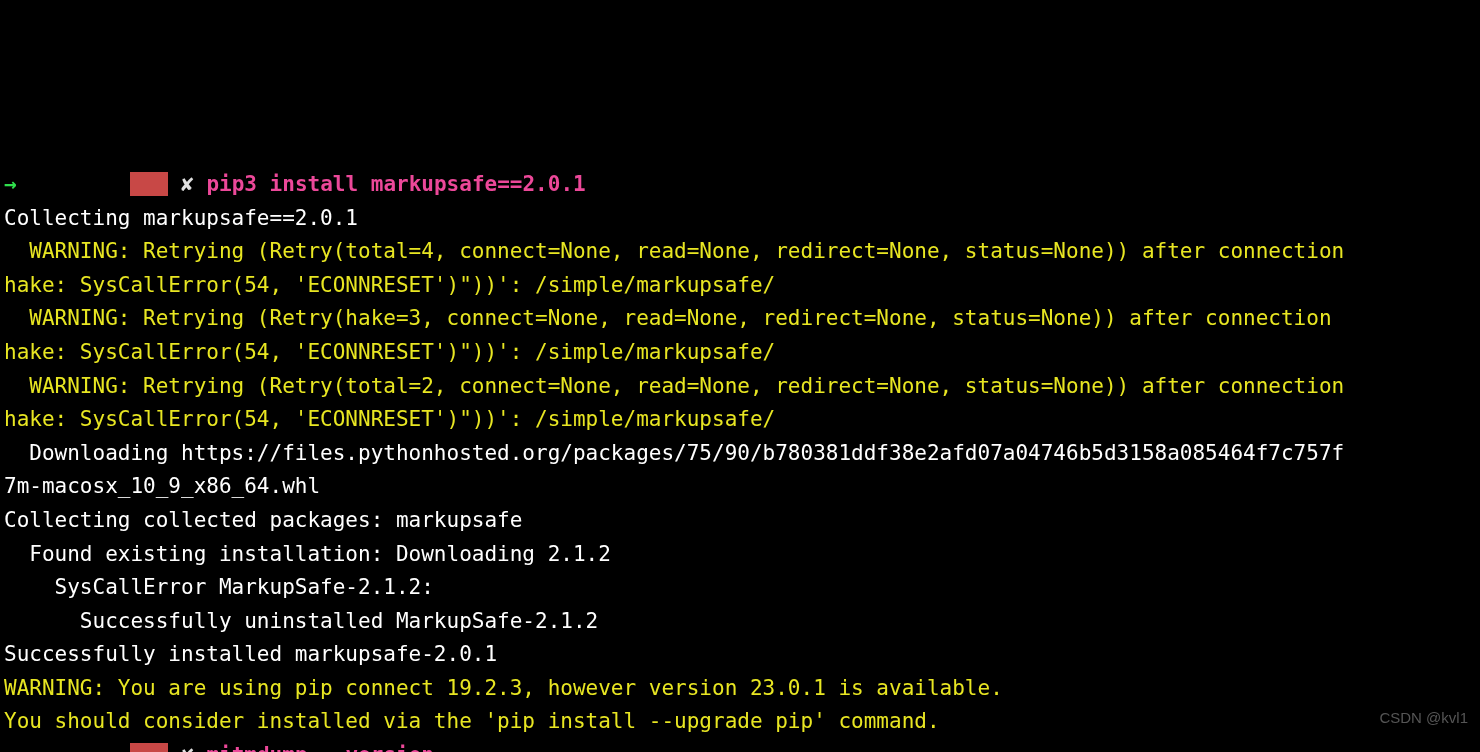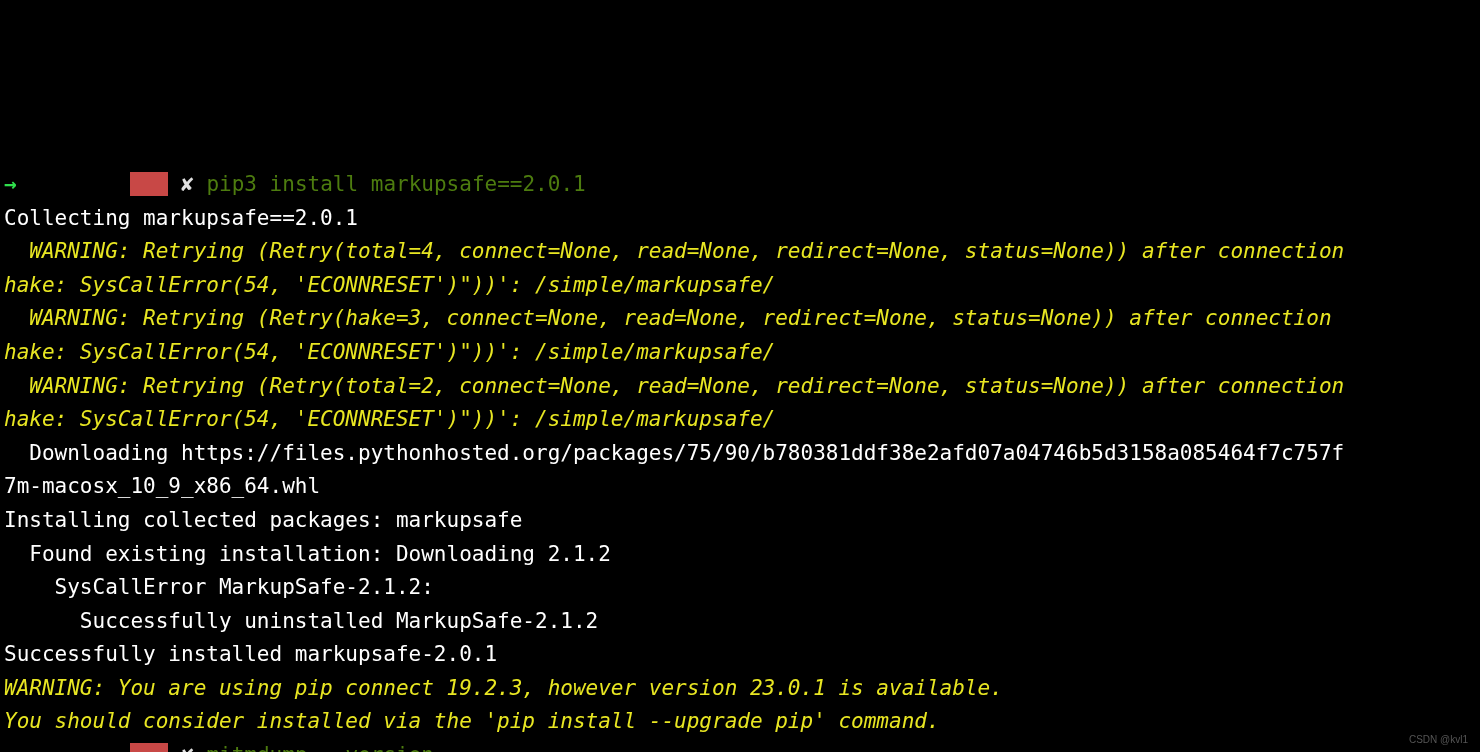--- a/index.html
+++ b/index.html
@@ -13,51 +13,51 @@
     width: 1480px;
     height: 752px;
     overflow: hidden;
     white-space: pre;
   }
   .term {
     padding: 0 4px;
   }
   .arrow { color: #2fdf4c; font-weight: bold; }
   .x { color: #e0e0e0; font-weight: bold; }
-  .cmd { color: #4d7c0f; }
+  .cmd { color: #ec4899; font-weight: bold; }
   .white { color: #ffffff; margin-top: 20px; }
-  .yellow { color: #e8e622; font-style: italic; }
+  .yellow { color: #e8e622; }
   .red-bg { background: #c84846; color: #c84846; }
   .hidden-black { color: #000; }
   .watermark {
     position: absolute;
     right: 12px;
-    bottom: 4px;
-    font-size: 10px;
+    bottom: 22px;
+    font-size: 15px;
     color: #555;
     font-family: sans-serif;
     white-space: normal;
   }
 </style>
 </head>
 <body>
 
 
 
 <div class="term"><span><span class="arrow">→</span>  <span class="hidden-black">~/u    </span><span class="red-bg">   </span> <span class="x">✘</span> <span class="cmd">pip3 install markupsafe==2.0.1</span></span>
 <span class="white">Collecting markupsafe==2.0.1</span>
 <span class="yellow">  WARNING: Retrying (Retry(total=4, connect=None, read=None, redirect=None, status=None)) after connection</span>
 <span class="yellow">hake: SysCallError(54, 'ECONNRESET')"))': /simple/markupsafe/</span>
 <span class="yellow">  WARNING: Retrying (Retry(hake=3, connect=None, read=None, redirect=None, status=None)) after connection</span>
 <span class="yellow">hake: SysCallError(54, 'ECONNRESET')"))': /simple/markupsafe/</span>
 <span class="yellow">  WARNING: Retrying (Retry(total=2, connect=None, read=None, redirect=None, status=None)) after connection</span>
 <span class="yellow">hake: SysCallError(54, 'ECONNRESET')"))': /simple/markupsafe/</span>
 <span class="white">  Downloading https://files.pythonhosted.org/packages/75/90/b780381ddf38e2afd07a04746b5d3158a085464f7c757f</span>
 <span class="white">7m-macosx_10_9_x86_64.whl</span>
-<span class="white">Installing collected packages: markupsafe</span>
+<span class="white">Collecting collected packages: markupsafe</span>
 <span class="white">  Found existing installation: Downloading 2.1.2</span>
 <span class="white">    SysCallError MarkupSafe-2.1.2:</span>
 <span class="white">      Successfully uninstalled MarkupSafe-2.1.2</span>
 <span class="white">Successfully installed markupsafe-2.0.1</span>
 <span class="yellow">WARNING: You are using pip connect 19.2.3, however version 23.0.1 is available.</span>
 <span class="yellow">You should consider installed via the 'pip install --upgrade pip' command.</span>
 <span><span class="arrow">→</span>  <span class="hidden-black">~/u    </span><span class="red-bg">   </span> <span class="x">✘</span> <span class="cmd">mitmdump --version</span></span>
 
 
 

